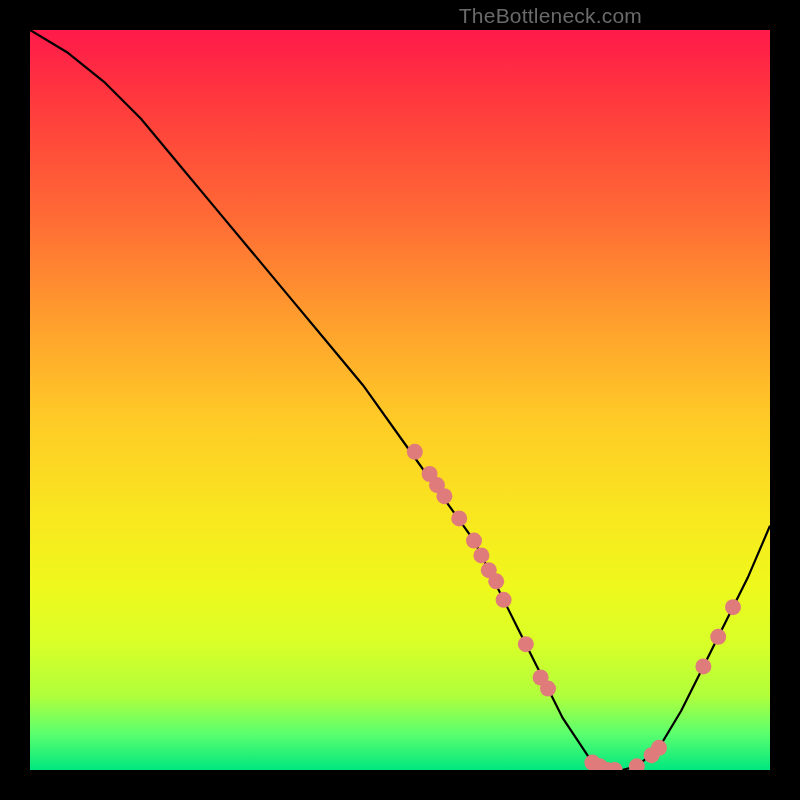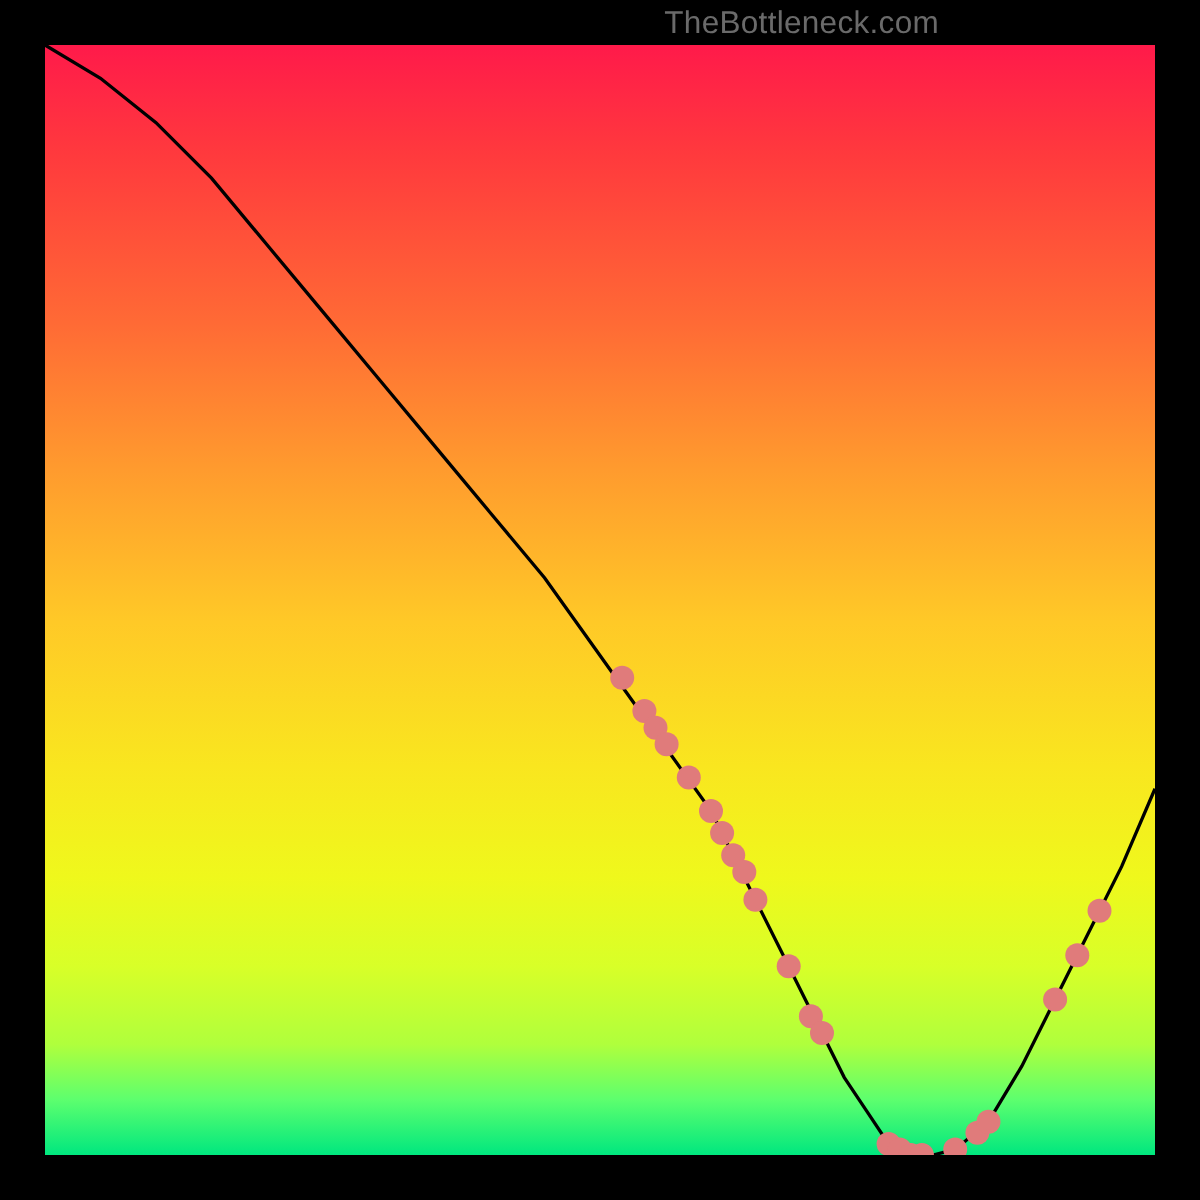--- a/index.html
+++ b/index.html
@@ -9,20 +9,21 @@
     height: 800px;
     background: #000;
     overflow: hidden;
     font-family: Arial, Helvetica, sans-serif;
   }
   .frame {
     position: relative;
     width: 656px;
     height: 800px;
     background: #000;
+    padding-left: 16px;
   }
   .plot-area {
     position: absolute;
     top: 30px;
     left: 30px;
     width: 740px;
     height: 740px;
     background: linear-gradient(
       to bottom,
       #ff1a4a 0%,

